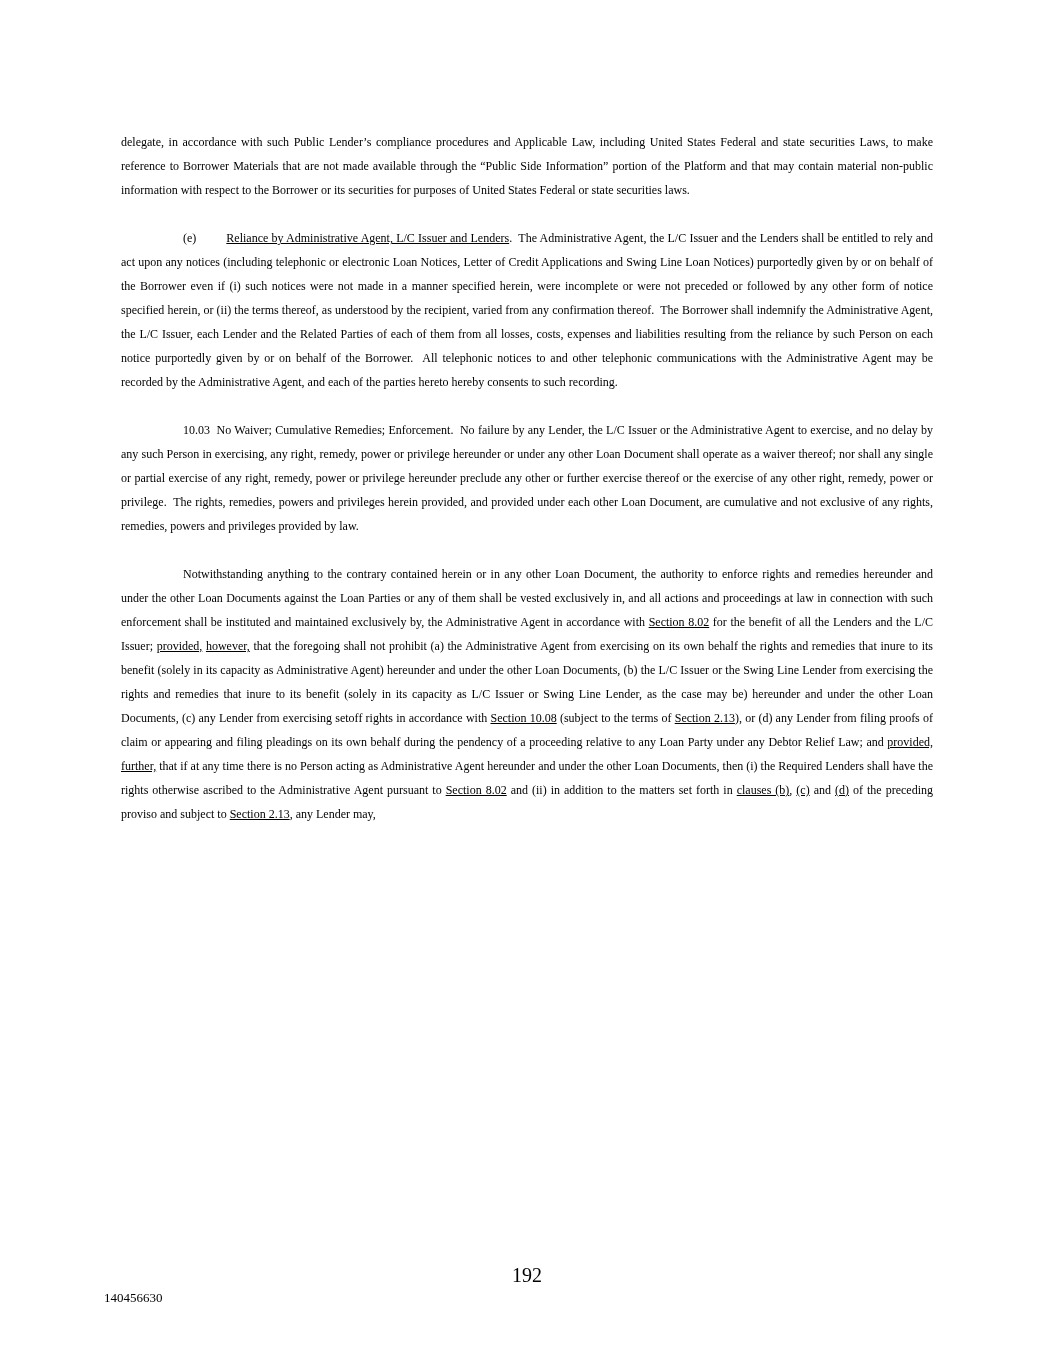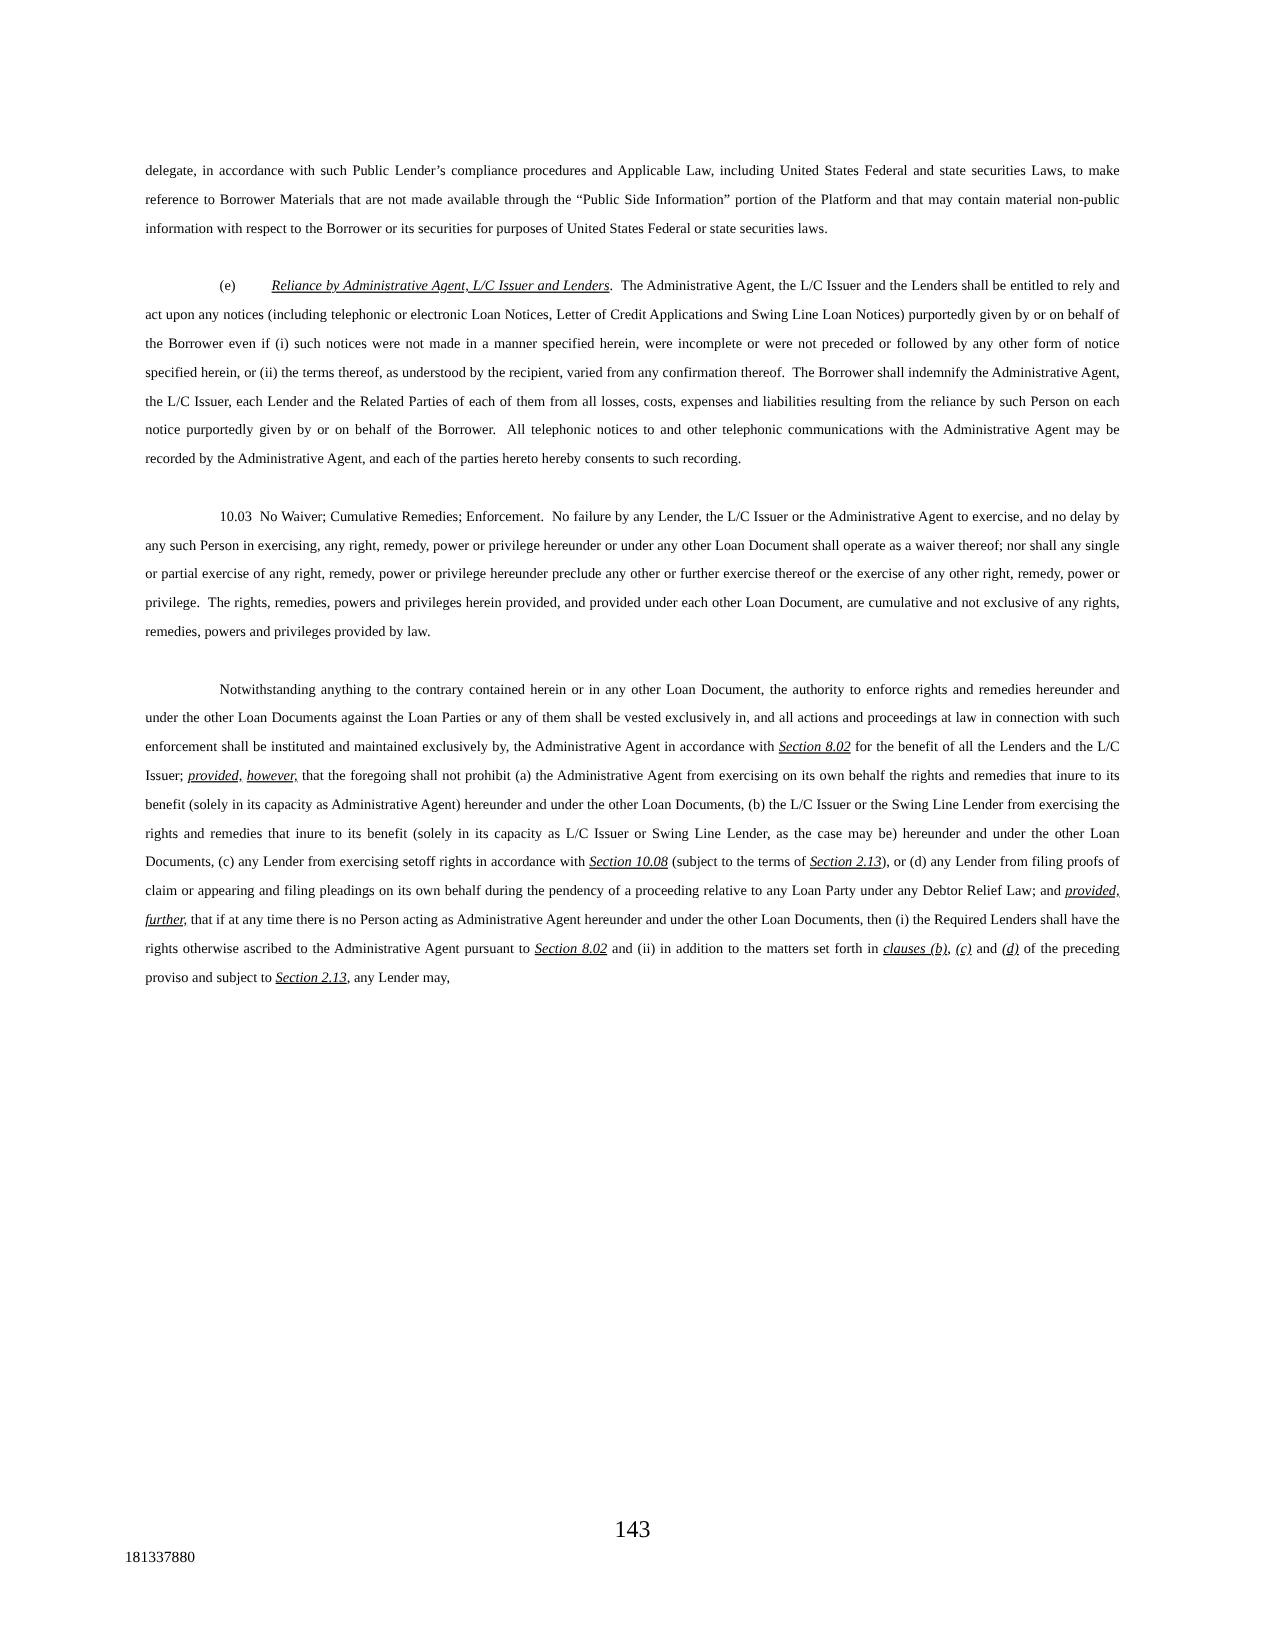--- a/index.html
+++ b/index.html
@@ -19,21 +19,21 @@
     position: absolute;
     left: 121px; top: 130px;
     width: 812px;
     font-size: 12px;
     line-height: 24px;
     text-align: justify;
   }
   .para { margin: 0 0 24px 0; }
   .para.indent { text-indent: 62px; }
   .run-normal { }
-  .run-underline { text-decoration: underline; font-style: italic; }
+  .run-underline { text-decoration: underline; }
   .run-bold { font-weight: normal; }
   .run-tab { display: inline-block; width: 30px; }
   .page-number {
     position: absolute;
     top: 1263px; left: 121px; width: 812px;
     text-align: center;
     font-size: 20px; line-height: 24px;
   }
   .doc-number {
     position: absolute;
@@ -44,15 +44,15 @@
 </head>
 <body>
 
 <div class="page">
   <main class="content">
       <p class="para"><span class="run-normal">delegate, in accordance with such Public Lender’s compliance procedures and Applicable Law, including United States Federal and state securities Laws, to make reference to Borrower Materials that are not made available through the “Public Side Information” portion of the Platform and that may contain material non-public information with respect to the Borrower or its securities for purposes of United States Federal or state securities laws.</span></p>
       <p class="para indent"><span class="run-normal">(e)</span><span class="run-tab"></span><span class="run-underline">Reliance by Administrative Agent, L/C Issuer and Lenders</span><span class="run-normal">.&nbsp; The Administrative Agent, the L/C Issuer and the Lenders shall be entitled to rely and act upon any notices (including telephonic or electronic Loan Notices, Letter of Credit Applications and Swing Line Loan Notices) purportedly given by or on behalf of the Borrower even if (i) such notices were not made in a manner specified herein, were incomplete or were not preceded or followed by any other form of notice specified herein, or (ii) the terms thereof, as understood by the recipient, varied from any confirmation thereof.&nbsp; The Borrower shall indemnify the Administrative Agent, the L/C Issuer, each Lender and the Related Parties of each of them from all losses, costs, expenses and liabilities resulting from the reliance by such Person on each notice purportedly given by or on behalf of the Borrower.&nbsp; All telephonic notices to and other telephonic communications with the Administrative Agent may be recorded by the Administrative Agent, and each of the parties hereto hereby consents to such recording.</span></p>
       <p class="para indent"><span class="run-bold">10.03&nbsp;&nbsp;No Waiver; Cumulative Remedies; Enforcement.</span><span class="run-normal">&nbsp; No failure by any Lender, the L/C Issuer or the Administrative Agent to exercise, and no delay by any such Person in exercising, any right, remedy, power or privilege hereunder or under any other Loan Document shall operate as a waiver thereof; nor shall any single or partial exercise of any right, remedy, power or privilege hereunder preclude any other or further exercise thereof or the exercise of any other right, remedy, power or privilege.&nbsp; The rights, remedies, powers and privileges herein provided, and provided under each other Loan Document, are cumulative and not exclusive of any rights, remedies, powers and privileges provided by law.</span></p>
       <p class="para indent"><span class="run-normal">Notwithstanding anything to the contrary contained herein or in any other Loan Document, the authority to enforce rights and remedies hereunder and under the other Loan Documents against the Loan Parties or any of them shall be vested exclusively in, and all actions and proceedings at law in connection with such enforcement shall be instituted and maintained exclusively by, the Administrative Agent in accordance with </span><span class="run-underline">Section 8.02</span><span class="run-normal"> for the benefit of all the Lenders and the L/C Issuer; </span><span class="run-underline">provided,</span><span class="run-normal"> </span><span class="run-underline">however,</span><span class="run-normal"> that the foregoing shall not prohibit (a) the Administrative Agent from exercising on its own behalf the rights and remedies that inure to its benefit (solely in its capacity as Administrative Agent) hereunder and under the other Loan Documents, (b) the L/C Issuer or the Swing Line Lender from exercising the rights and remedies that inure to its benefit (solely in its capacity as L/C Issuer or Swing Line Lender, as the case may be) hereunder and under the other Loan Documents, (c) any Lender from exercising setoff rights in accordance with </span><span class="run-underline">Section 10.08</span><span class="run-normal"> (subject to the terms of </span><span class="run-underline">Section 2.13</span><span class="run-normal">), or (d) any Lender from filing proofs of claim or appearing and filing pleadings on its own behalf during the pendency of a proceeding relative to any Loan Party under any Debtor Relief Law; and </span><span class="run-underline">provided,</span><span class="run-normal"> </span><span class="run-underline">further,</span><span class="run-normal"> that if at any time there is no Person acting as Administrative Agent hereunder and under the other Loan Documents, then (i) the Required Lenders shall have the rights otherwise ascribed to the Administrative Agent pursuant to </span><span class="run-underline">Section 8.02</span><span class="run-normal"> and (ii) in addition to the matters set forth in </span><span class="run-underline">clauses (b)</span><span class="run-normal">, </span><span class="run-underline">(c)</span><span class="run-normal"> and </span><span class="run-underline">(d)</span><span class="run-normal"> of the preceding proviso and subject to </span><span class="run-underline">Section 2.13</span><span class="run-normal">, any Lender may,</span></p>
     </main>
-  <div class="page-number">143</div>
-  <div class="doc-number">181337880</div>
+  <div class="page-number">192</div>
+  <div class="doc-number">140456630</div>
 </div>
 
 </body></html>

